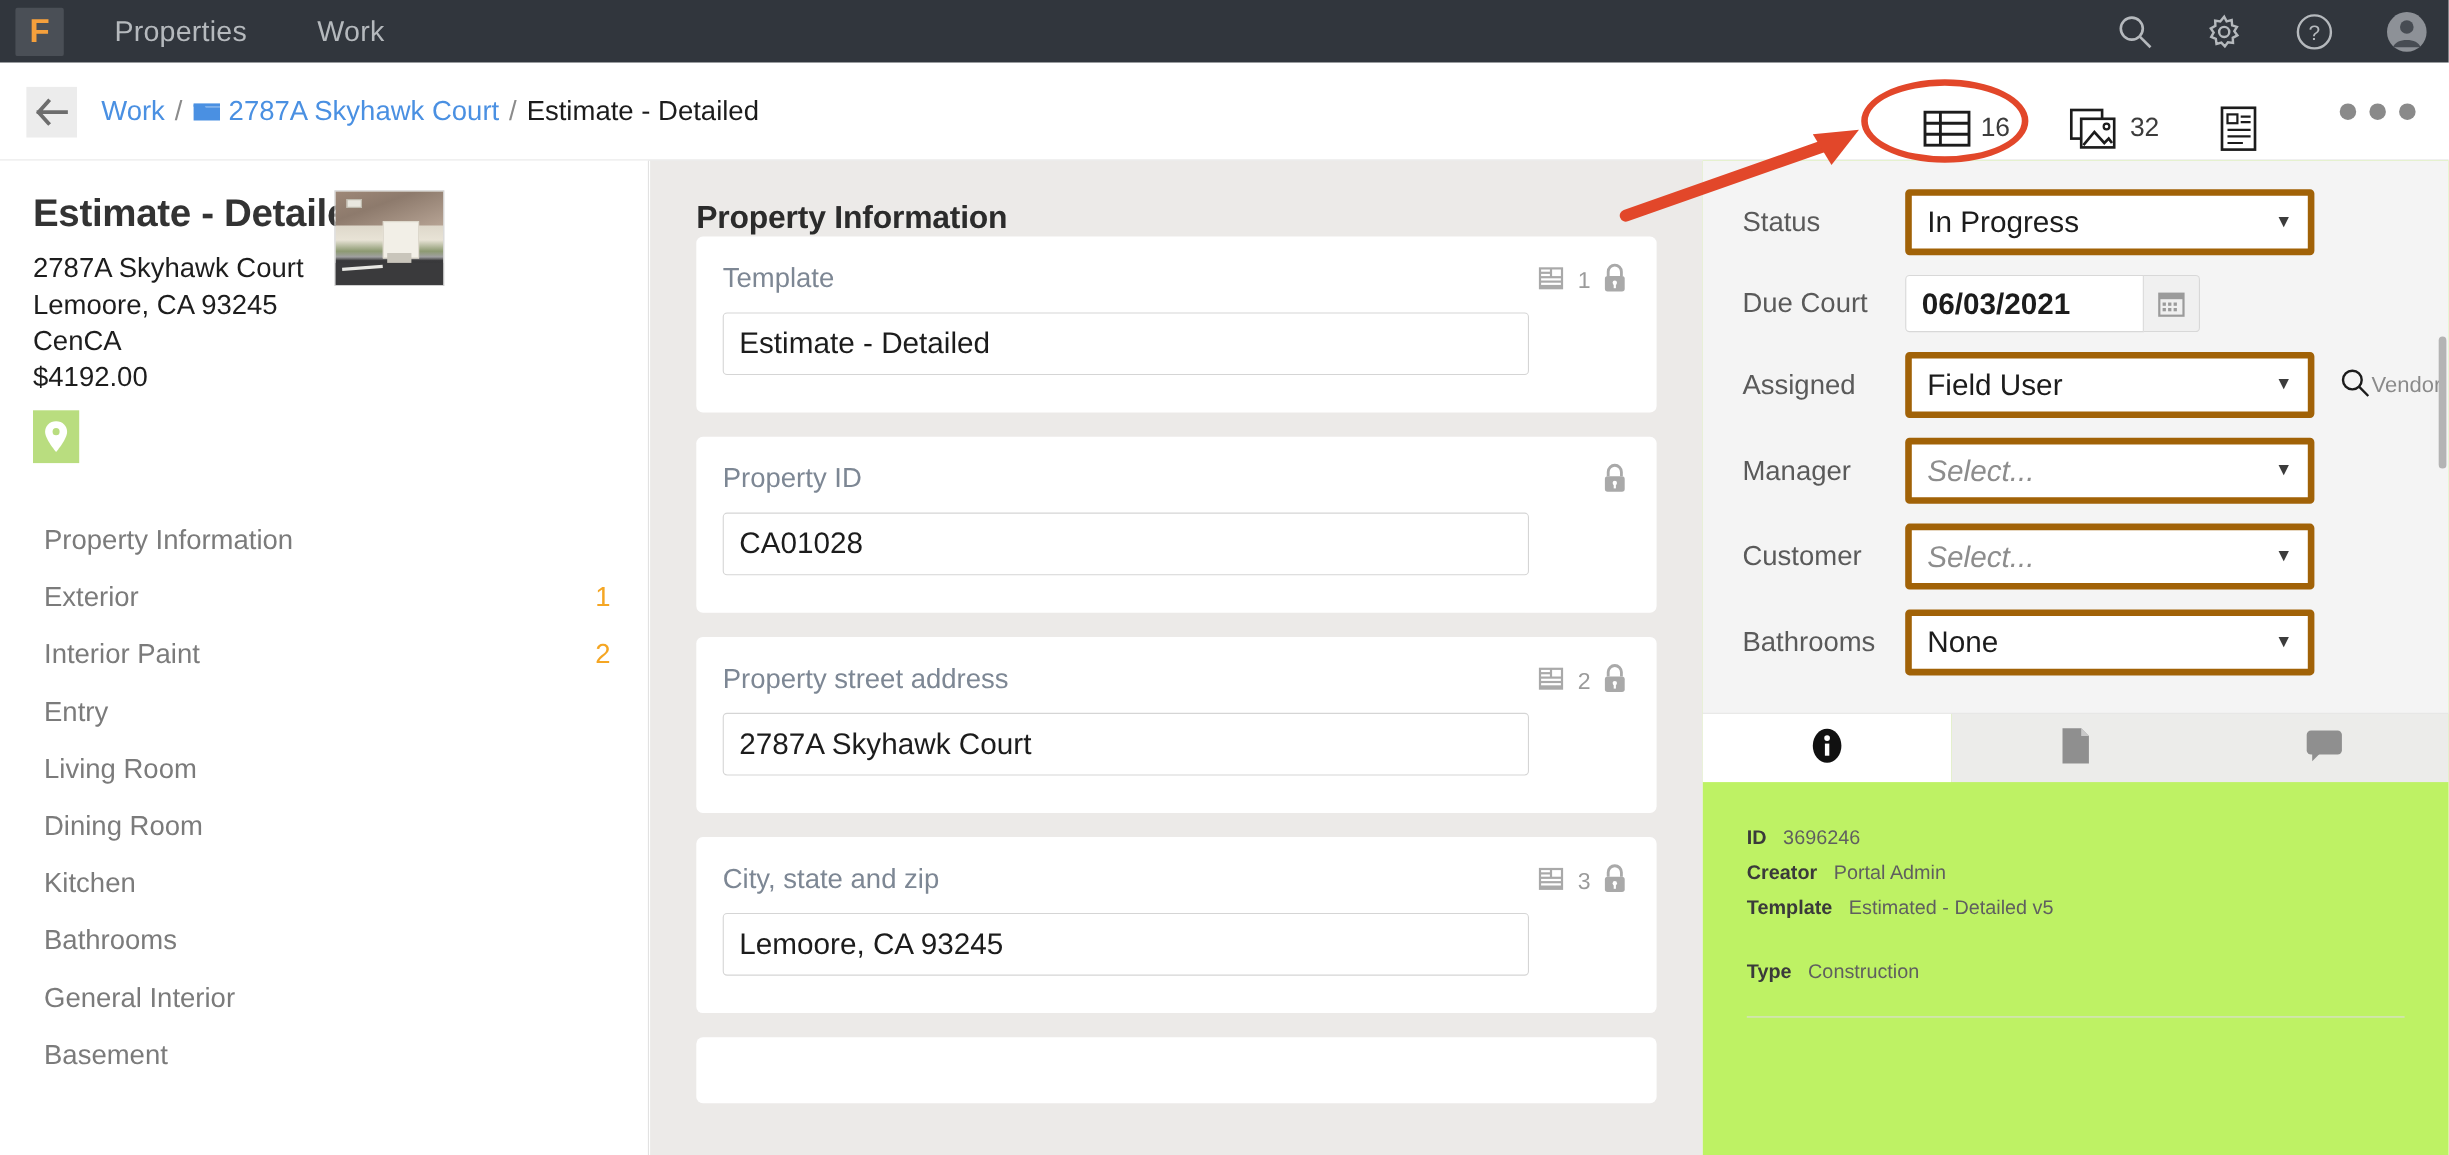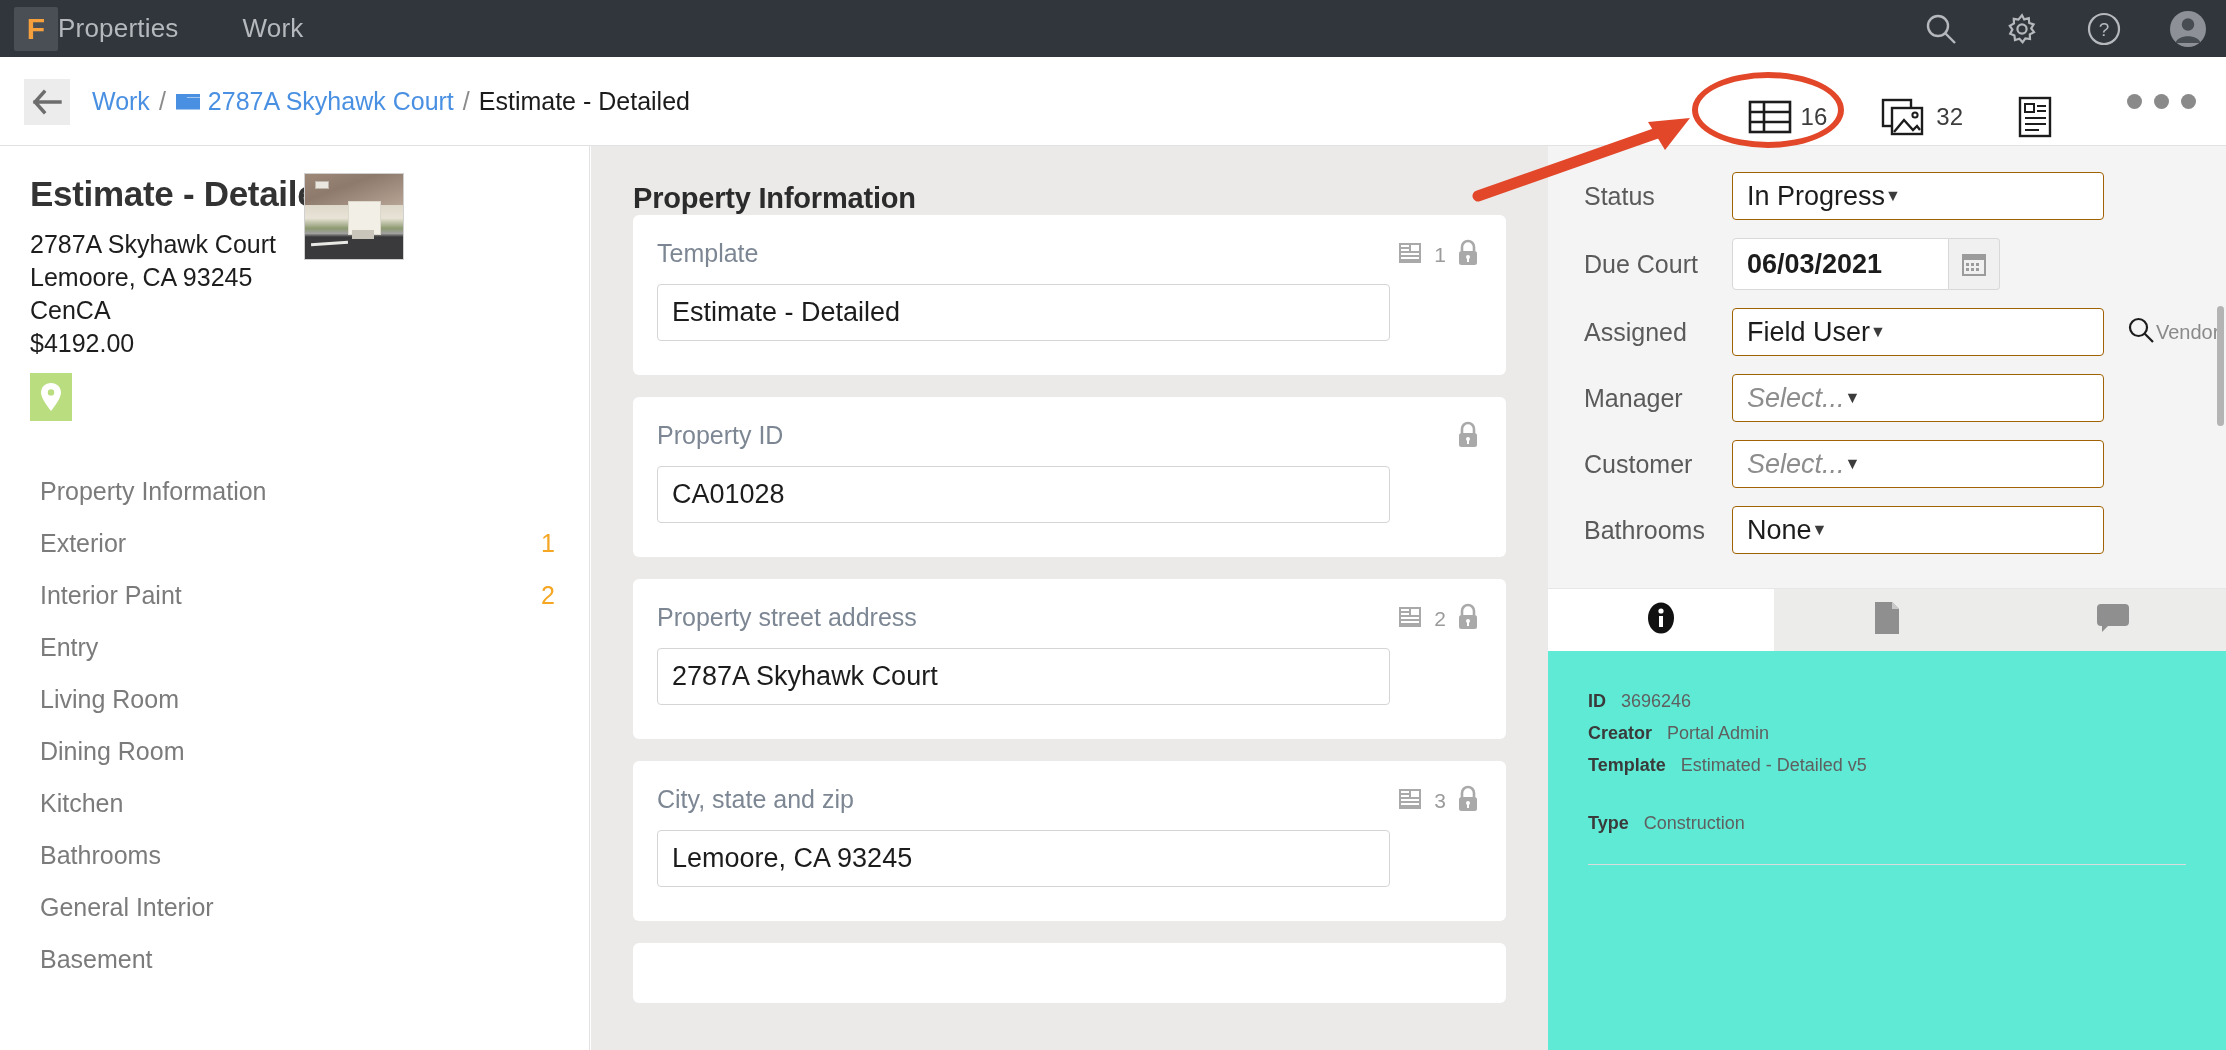--- a/index.html
+++ b/index.html
@@ -20,21 +20,21 @@
   .logo-box {
     width: 44px; height: 44px; margin-left: 14px;
     background: #4a4f56;
     display: flex; align-items: center; justify-content: center;
     border-radius: 2px;
   }
   .logo-f {
     color: #f5a03c; font-size: 30px; font-weight: bold;
     font-family: "Liberation Sans", sans-serif; line-height: 1;
   }
-  .nav-links { display: flex; }
+  .nav-links { display: flex; margin-left: 46px; }
   .nav-link {
     color: #b5b9bd; font-size: 26px;
     margin-right: 64px; cursor: pointer;
     letter-spacing: 0.2px;
   }
   .nav-right {
     position: absolute; right: 18px; top: 0; height: 57px;
     display: flex; align-items: center; gap: 46px;
   }
   .nav-icon { cursor: pointer; display: flex; align-items: center; }
@@ -180,35 +180,35 @@
   .card-icons {
     position: absolute; right: 26px; top: 24px;
     display: flex; align-items: center; gap: 10px;
   }
   .note-count { font-size: 21px; color: #9b9b9b; margin-left: 2px; }
 
   
   .rpanel {
     position: absolute; top: 146px; left: 1548px;
     width: 678px; height: 904px;
-    background: #5eead4;
+    background: #bef264;
   }
   .rpanel-top {
     background: #f4f4f4; padding: 26px 0 34px 0;
     border-bottom: 1px solid #e6e6e6;
   }
   .frow {
     display: flex; align-items: center;
     margin-bottom: 18px; padding-left: 36px;
   }
   .frow-label { width: 148px; font-size: 25px; color: #5a5a5a; }
   .fsel {
-    width: 372px; height: 48px;
-    background: #fff; border: 1px solid #a16207; border-radius: 4px;
-    display: flex; align-items: center; 
+    width: 372px; height: 60px;
+    background: #fff; border: 6px solid #a16207; border-radius: 4px;
+    display: flex; align-items: center; justify-content: space-between;
     padding: 0 14px; font-size: 27px; color: #1c1c1c; cursor: pointer;
   }
   .fsel.ph { color: #8d8d8d; font-style: italic; }
   .caret { font-size: 16px; color: #3c3c3c; }
   .date-wrap { display: flex; }
   .date-in {
     width: 217px; height: 52px; background:#fff;
     border: 1px solid #d8d8d8; border-radius: 4px 0 0 4px;
     display: flex; align-items: center; padding: 0 14px;
     font-size: 27px; color: #1c1c1c; font-weight: bold;

